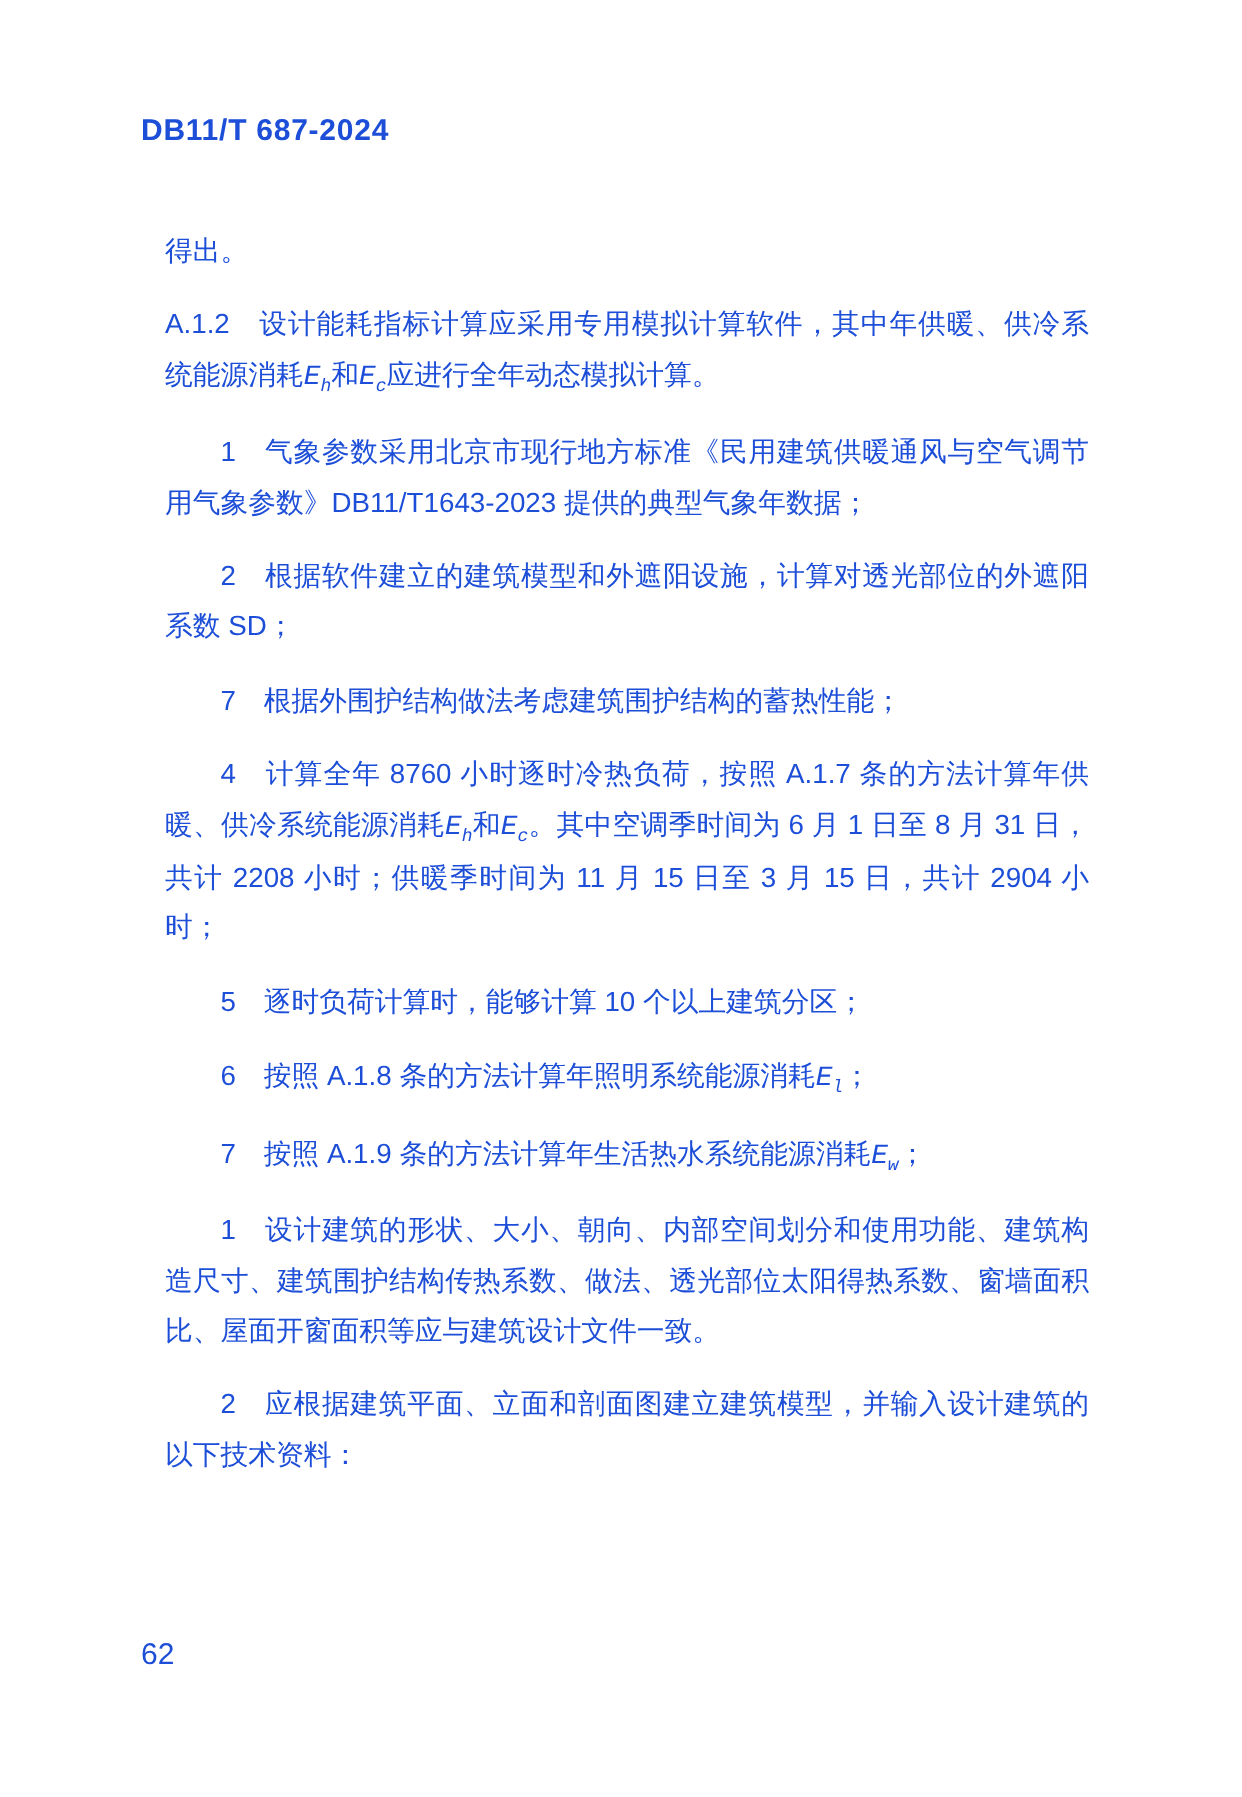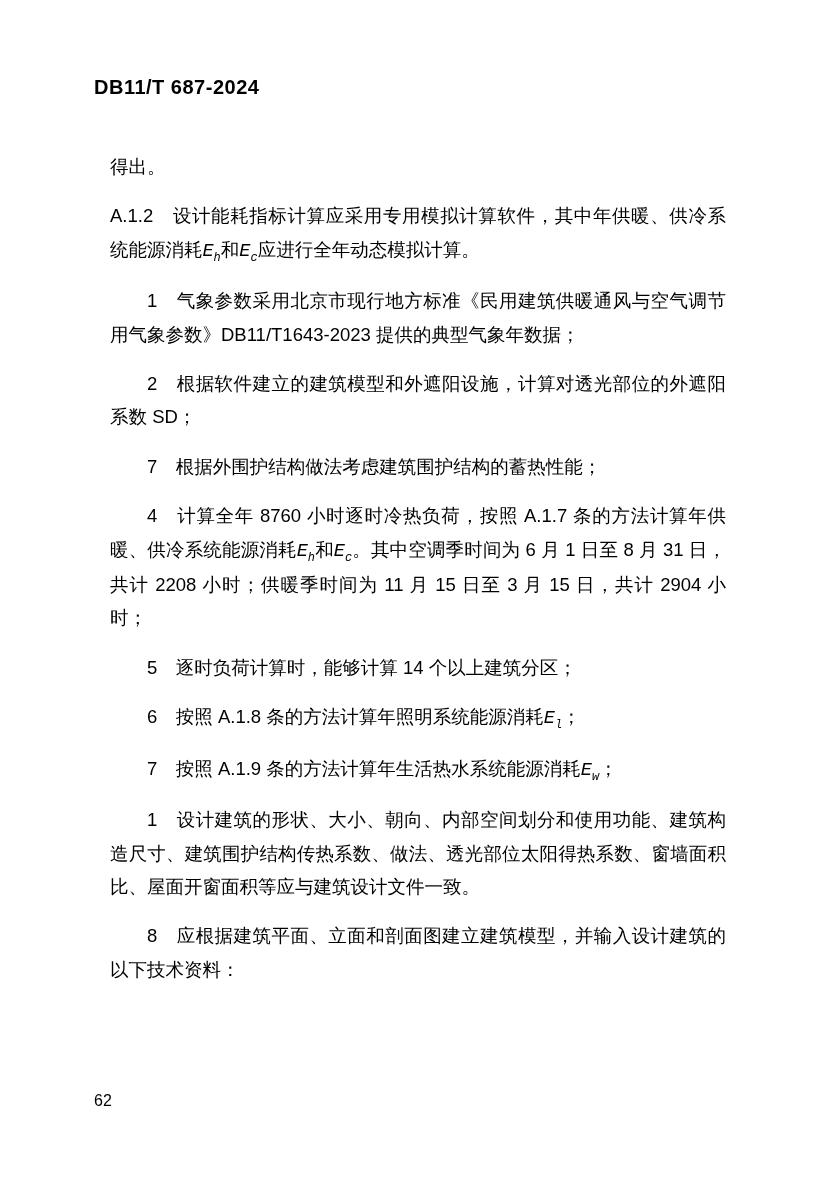--- a/index.html
+++ b/index.html
@@ -5,21 +5,21 @@
   html, body {
     margin: 0;
     padding: 0;
     background: #ffffff;
   }
   .page {
     position: relative;
     width: 804px;
     height: 1198px;
     background: #ffffff;
-    color: #000000;
+    color: #1d4ed8;
     font-family: "Liberation Sans", sans-serif;
     overflow: hidden;
   }
   .doc-header {
     position: absolute;
     left: 94px;
     top: 76px;
     font-size: 20px;
     font-weight: bold;
     letter-spacing: 0.5px;
@@ -55,37 +55,37 @@
   .math sub {
     font-style: italic;
     font-size: 12px;
     vertical-align: sub;
     line-height: 0;
   }
   .page-number {
     position: absolute;
     left: 94px;
     top: 1092px;
-    font-size: 16px;
+    font-size: 20px;
   }
 </style>
 </head>
 <body>
 
 <div class="page">
   <div class="doc-header">DB11/T 687-2024</div>
 
   <div class="doc-content">
       <p class="para body">得出。</p>
       <p class="para body">A.1.2　设计能耗指标计算应采用专用模拟计算软件，其中年供暖、供冷系统能源消耗<span class="math"><i>E</i><sub>h</sub></span>和<span class="math"><i>E</i><sub>c</sub></span>应进行全年动态模拟计算。</p>
       <p class="para item">1　气象参数采用北京市现行地方标准《民用建筑供暖通风与空气调节用气象参数》DB11/T1643-2023 提供的典型气象年数据；</p>
       <p class="para item">2　根据软件建立的建筑模型和外遮阳设施，计算对透光部位的外遮阳系数 SD；</p>
       <p class="para item">7　根据外围护结构做法考虑建筑围护结构的蓄热性能；</p>
       <p class="para item">4　计算全年 8760 小时逐时冷热负荷，按照 A.1.7 条的方法计算年供暖、供冷系统能源消耗<span class="math"><i>E</i><sub>h</sub></span>和<span class="math"><i>E</i><sub>c</sub></span>。其中空调季时间为 6 月 1 日至 8 月 31 日，共计 2208 小时；供暖季时间为 11 月 15 日至 3 月 15 日，共计 2904 小时；</p>
-      <p class="para item">5　逐时负荷计算时，能够计算 14 个以上建筑分区；</p>
+      <p class="para item">5　逐时负荷计算时，能够计算 10 个以上建筑分区；</p>
       <p class="para item">6　按照 A.1.8 条的方法计算年照明系统能源消耗<span class="math"><i>E</i><sub>l</sub></span>；</p>
       <p class="para item">7　按照 A.1.9 条的方法计算年生活热水系统能源消耗<span class="math"><i>E</i><sub>w</sub></span>；</p>
       <p class="para item">1　设计建筑的形状、大小、朝向、内部空间划分和使用功能、建筑构造尺寸、建筑围护结构传热系数、做法、透光部位太阳得热系数、窗墙面积比、屋面开窗面积等应与建筑设计文件一致。</p>
-      <p class="para item">8　应根据建筑平面、立面和剖面图建立建筑模型，并输入设计建筑的以下技术资料：</p>
+      <p class="para item">2　应根据建筑平面、立面和剖面图建立建筑模型，并输入设计建筑的以下技术资料：</p>
     </div>
 
   <div class="page-number">62</div>
 </div>
 
 </body></html>

